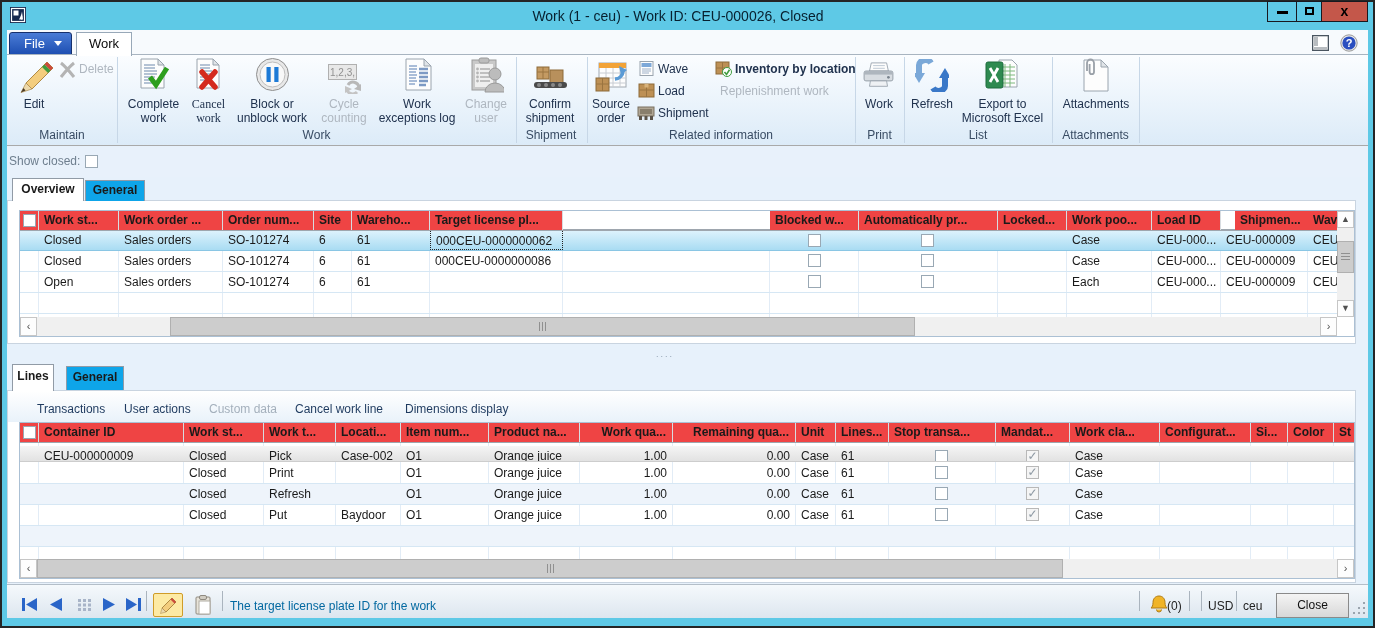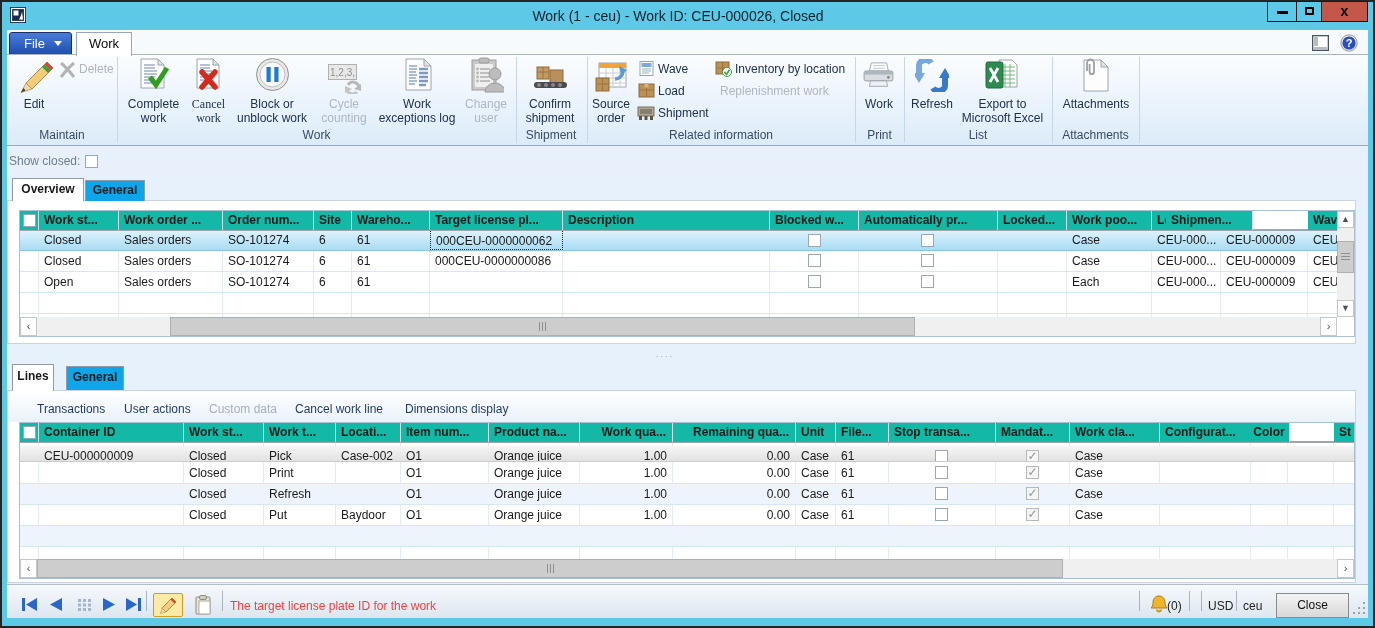--- a/index.html
+++ b/index.html
@@ -13,21 +13,21 @@
 #ribbon { position:absolute; left:7px; top:55px; width:1361px; height:91px; background:linear-gradient(#fbfdff,#dcebf8); border-bottom:1px solid #a9a9a9; }
 .gsep { position:absolute; top:57px; height:86px; width:1px; background:#c7d7e7; }
 .glabel { position:absolute; top:128px; height:14px; text-align:center; color:#384b63; }
 .bb { position:absolute; text-align:center; color:#20324e; line-height:14px; }
 .disab { color:#afb7c0; }
 #strip { position:absolute; left:7px; top:147px; width:1361px; height:30px; background:#e8f1fb; }
 .ptab { position:absolute; background:#fff; border:1px solid #919ba6; border-bottom:none; text-align:center; font-weight:bold; }
 .ptab2 { position:absolute; background:#0ea5e9; border:1px solid #919ba6; border-bottom:none; text-align:center; font-weight:bold; }
 .pane { position:absolute; background:#fff; border:1px solid #c9d4e0; }
 .gridbox { position:absolute; border:1px solid #abc0d4; background:#fff; }
-.hcell { position:absolute; top:0; height:19px; border-right:1px solid #d8dce0; font-weight:bold; padding-left:5px; line-height:19px; overflow:hidden; white-space:nowrap; background:#14b8a6; }
+.hcell { position:absolute; top:0; height:19px; border-right:1px solid #d8dce0; font-weight:bold; padding-left:5px; line-height:19px; overflow:hidden; white-space:nowrap; background:#ef4444; }
 .row { position:absolute; height:21px; overflow:hidden; }
 .cell { position:absolute; top:0; height:21px; padding:3px 0 0 5px; overflow:hidden; white-space:nowrap; }
 .num { text-align:right; padding:3px 6px 0 0; }
 .cb { position:absolute; width:13px; height:13px; border:1px solid #99a8b4; background:#fff; }
 .cbg { position:absolute; width:13px; height:13px; border:1px solid #b8b8b8; background:#f5f5f5; color:#8f9aa4; font-size:12px; line-height:11px; text-align:center; }
 .cbg::before { content:"\2713"; }
 .sbtn { position:absolute; background:#fdfdfd; border:1px solid #c6c6c6; color:#505050; text-align:center; }
 .sthumb { position:absolute; background:#cdcdcd; border:1px solid #b0b0b0; }
 .alink { position:absolute; z-index:6; color:#1e3a5f; }
 .alink.disab { color:#a4b0bc; }
@@ -216,21 +216,21 @@
       </g>
 </svg>
 <div class="bb" style="left:658px;top:106px;width:70px;text-align:left;">Shipment</div>
 
 <svg class="abs" style="left:715px;top:61px;" width="17" height="16" viewBox="0 0 17 16">
  <rect x="1" y="1" width="13" height="12" fill="#bd9055" stroke="#8d6a38"></rect>
  <path d="M7.5 1 v12 M1 7 h13" stroke="#9a7440" stroke-width="1"></path>
  <circle cx="12" cy="11" r="4.5" fill="#fff" stroke="#3f9e3f"></circle>
  <path d="M9.5 11 l2 2.4 l3 -4.6" stroke="#3f9e3f" stroke-width="1.6" fill="none"></path>
 </svg>
-<div class="bb" style="left:735px;top:62px;width:140px;text-align:left;">Inventory by location</div>
+<div class="bb" style="left:735px;top:62px;width:140px;text-align:left;font-weight:bold;">Inventory by location</div>
 <div class="bb disab" style="left:720px;top:84px;width:150px;text-align:left;">Replenishment work</div>
 
 <svg class="abs" style="left:862px;top:62px;" width="33" height="27" viewBox="0 0 36 30">
  <polygon points="8,10 10,1 27,1 29,10" fill="#fdfdfd" stroke="#9aa4ae"></polygon>
  <g stroke="#b8c4d0" stroke-width="1">
         <path d="M12 4 h13 M12 7 h13"></path>
       </g>
  <rect x="2" y="10" width="32" height="11" rx="2" fill="#d8dde2" stroke="#8f99a3"></rect>
  <rect x="2" y="10" width="32" height="4" fill="#aeb6be"></rect>
  <circle cx="29" cy="17" r="1.5" fill="#7a848e"></circle>
@@ -287,27 +287,26 @@
 <div class="gridbox" id="topgrid" style="left:19px;top:210px;width:1336px;height:127px;z-index:4;">
  <div class="abs" style="left:0;top:0;width:1317px;height:19px;border-bottom:1px solid #9ea6ae;background:#fff;"></div>
  <div class="hcell" style="left:0;width:19px;"></div>
  <div class="cb" style="left:3px;top:3px;"></div>
  <div class="hcell" style="left:19px;width:80px;">Work st...</div>
  <div class="hcell" style="left:99px;width:104px;">Work order ...</div>
  <div class="hcell" style="left:203px;width:91px;">Order num...</div>
  <div class="hcell" style="left:294px;width:38px;">Site</div>
  <div class="hcell" style="left:332px;width:78px;">Wareho...</div>
  <div class="hcell" style="left:410px;width:133px;">Target license pl...</div>
- <div class="hcell" style="left:543px;width:207px;">Description</div>
  <div class="hcell" style="left:750px;width:89px;">Blocked w...</div>
  <div class="hcell" style="left:839px;width:139px;">Automatically pr...</div>
  <div class="hcell" style="left:978px;width:69px;">Locked...</div>
  <div class="hcell" style="left:1047px;width:85px;">Work poo...</div>
  <div class="hcell" style="left:1132px;width:69px;">Load ID</div>
- <div class="hcell" style="left:1146px;width:87px;">Shipmen...</div>
+ <div class="hcell" style="left:1215px;width:87px;">Shipmen...</div>
  <div class="hcell" style="left:1288px;width:29px;border-right:none;">Wav</div>
 
  <div class="abs" style="left:0;top:19px;width:1317px;height:1px;background:#9ea6ae;z-index:3;"></div>
  <div class="abs" id="topcollines">
   <div class="abs" style="left:18px;top:19px;width:1px;height:87px;background:#e2ecf6;"></div>
   <div class="abs" style="left:98px;top:19px;width:1px;height:87px;background:#e2ecf6;"></div>
   <div class="abs" style="left:202px;top:19px;width:1px;height:87px;background:#e2ecf6;"></div>
   <div class="abs" style="left:293px;top:19px;width:1px;height:87px;background:#e2ecf6;"></div>
   <div class="abs" style="left:331px;top:19px;width:1px;height:87px;background:#e2ecf6;"></div>
   <div class="abs" style="left:409px;top:19px;width:1px;height:87px;background:#e2ecf6;"></div>
@@ -394,27 +393,27 @@
  <div class="cb" style="left:3px;top:3px;"></div>
  <div class="hcell" style="left:19px;width:145px;">Container ID</div>
  <div class="hcell" style="left:164px;width:80px;">Work st...</div>
  <div class="hcell" style="left:244px;width:72px;">Work t...</div>
  <div class="hcell" style="left:316px;width:65px;">Locati...</div>
  <div class="hcell" style="left:381px;width:88px;">Item num...</div>
  <div class="hcell" style="left:469px;width:91px;">Product na...</div>
  <div class="hcell" style="left:560px;width:93px;text-align:right;padding-right:6px;">Work qua...</div>
  <div class="hcell" style="left:653px;width:123px;text-align:right;padding-right:6px;">Remaining qua...</div>
  <div class="hcell" style="left:776px;width:40px;">Unit</div>
- <div class="hcell" style="left:816px;width:53px;">File...</div>
+ <div class="hcell" style="left:816px;width:53px;">Lines...</div>
  <div class="hcell" style="left:869px;width:107px;">Stop transa...</div>
  <div class="hcell" style="left:976px;width:74px;">Mandat...</div>
  <div class="hcell" style="left:1050px;width:90px;">Work cla...</div>
  <div class="hcell" style="left:1140px;width:91px;">Configurat...</div>
  <div class="hcell" style="left:1231px;width:37px;">Si...</div>
- <div class="hcell" style="left:1224px;width:46px;text-align:center;">Color</div>
+ <div class="hcell" style="left:1268px;width:46px;">Color</div>
  <div class="hcell" style="left:1314px;width:20px;border-right:none;">St</div>
  <div class="abs" style="left:0;top:19px;width:1334px;height:1px;background:#9ea6ae;z-index:3;"></div>
  <div class="abs" id="botcollines">
   <div class="abs" style="left:18px;top:19px;width:1px;height:117px;background:#e2ecf6;"></div>
   <div class="abs" style="left:163px;top:19px;width:1px;height:117px;background:#e2ecf6;"></div>
   <div class="abs" style="left:243px;top:19px;width:1px;height:117px;background:#e2ecf6;"></div>
   <div class="abs" style="left:315px;top:19px;width:1px;height:117px;background:#e2ecf6;"></div>
   <div class="abs" style="left:380px;top:19px;width:1px;height:117px;background:#e2ecf6;"></div>
   <div class="abs" style="left:468px;top:19px;width:1px;height:117px;background:#e2ecf6;"></div>
   <div class="abs" style="left:559px;top:19px;width:1px;height:117px;background:#e2ecf6;"></div>
@@ -528,21 +527,21 @@
   <polygon points="12,1 16,5 6,15 2,11" fill="#f3cd7e" stroke="#b08a43"></polygon>
   <polygon points="12,1 16,5 14.5,6.5 10.5,2.5" fill="#cc4a3c"></polygon>
   <polygon points="2,11 6,15 0.5,16.5" fill="#edd9ab" stroke="#a8874a" stroke-width="0.5"></polygon>
  </svg>
  <svg class="abs" style="left:194px;top:595px;" width="20" height="21" viewBox="0 0 20 21">
   <rect x="2" y="2" width="14" height="17" rx="1" fill="#e8e4da" stroke="#8f8a80"></rect>
   <rect x="5.5" y="0.5" width="7" height="4" rx="1.5" fill="#d0ccc2" stroke="#8f8a80"></rect>
   <rect x="5" y="6" width="11" height="13" fill="#fff" stroke="#b0aca2"></rect>
  </svg>
  <div class="ssep" style="left:222px;"></div>
- <div class="abs" style="left:230px;top:599px;color:#ef4444;">The target license plate ID for the work</div>
+ <div class="abs" style="left:230px;top:599px;color:#0369a1;">The target license plate ID for the work</div>
  <div class="ssep" style="left:1139px;"></div>
  <svg class="abs" style="left:1150px;top:595px;" width="18" height="19" viewBox="0 0 18 19">
   <path d="M9 1 c3.6 0 6 2.6 6 6.5 c0 3 0.8 4.5 2 5.5 h-16 c1.2 -1 2 -2.5 2 -5.5 c0 -3.9 2.4 -6.5 6 -6.5 z" fill="#f0b428" stroke="#b07d18"></path>
   <path d="M6.5 14.5 a2.5 2.5 0 0 0 5 0" fill="#f0b428" stroke="#b07d18"></path>
  </svg>
  <div class="abs" style="left:1167px;top:599px;color:#222;">(0)</div>
  <div class="ssep" style="left:1189px;"></div>
  <div class="ssep" style="left:1201px;"></div>
  <div class="abs" style="left:1208px;top:599px;color:#222;">USD</div>
  <div class="ssep" style="left:1236px;"></div>

